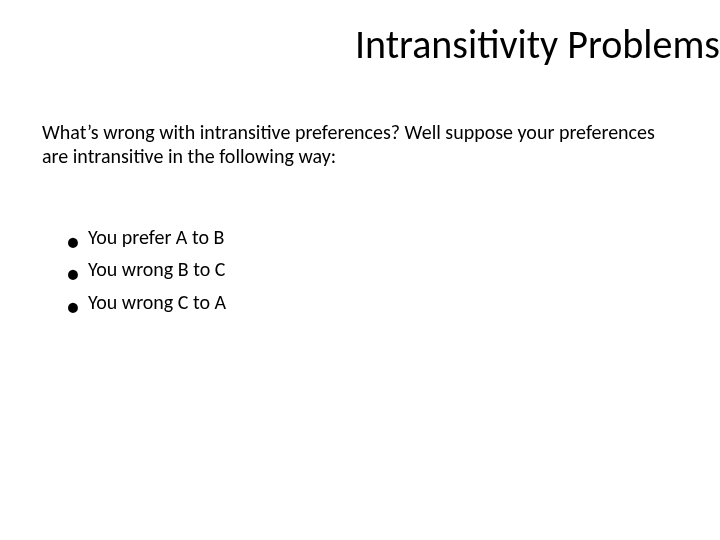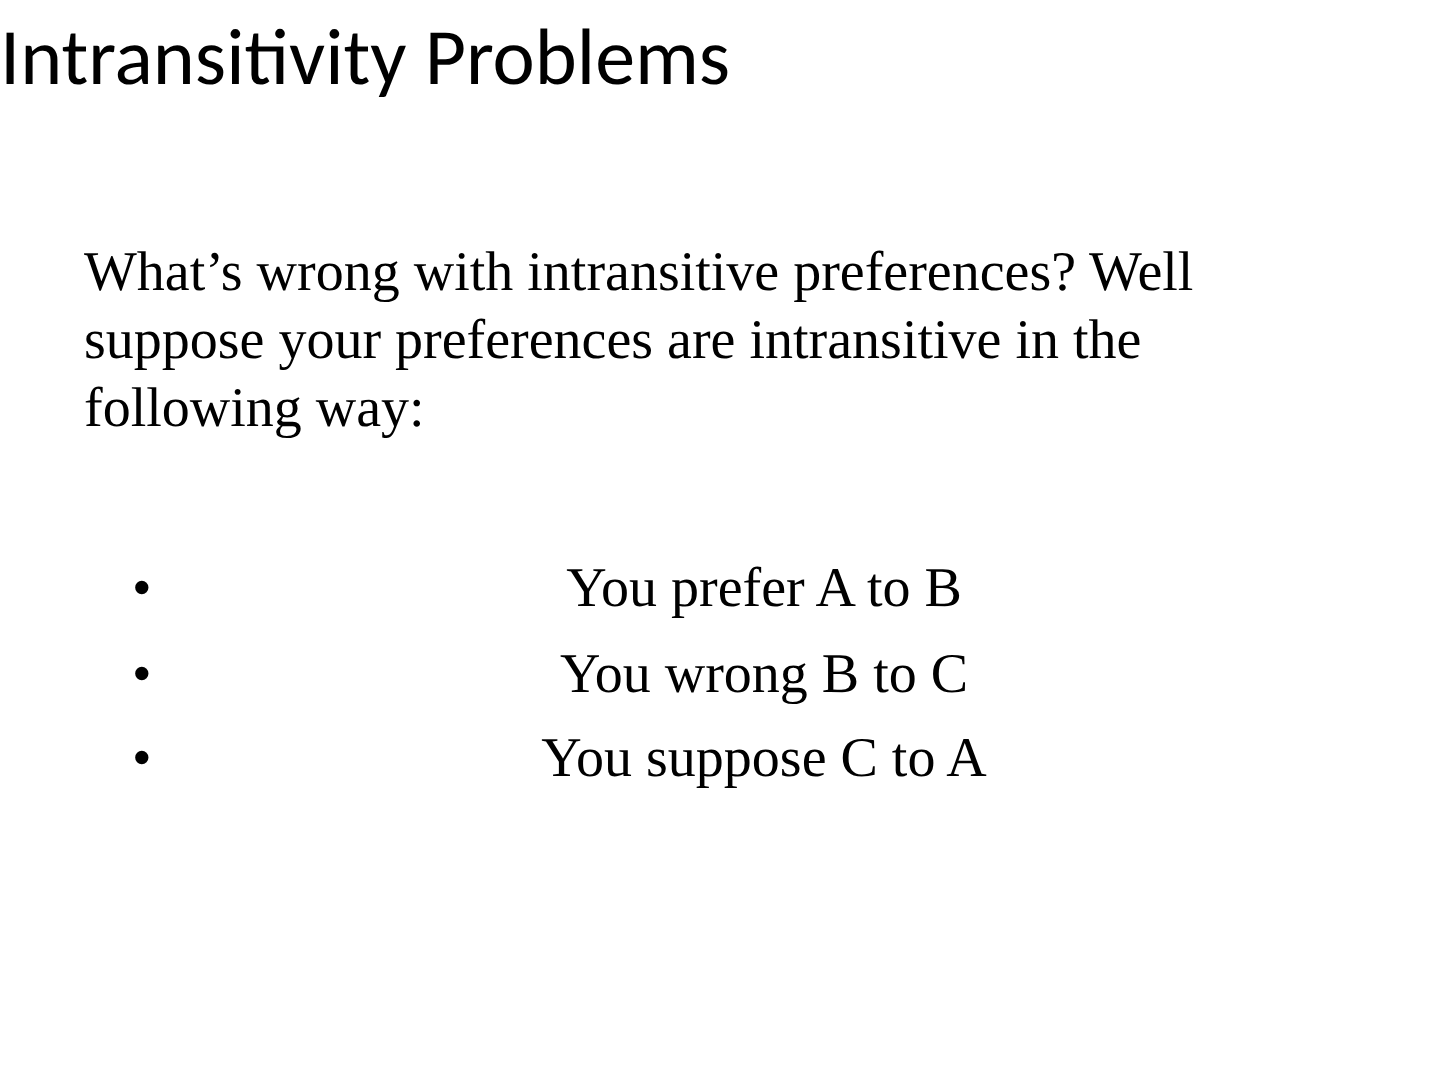--- a/index.html
+++ b/index.html
@@ -12,67 +12,65 @@
     color: #000000;
   }
   .slide {
     width: 720px;
     height: 540px;
     position: relative;
     box-sizing: border-box;
   }
   .title {
     position: absolute;
-    top: 4px;
+    top: 20px;
     left: 0;
     width: 100%;
-    text-align: left;
+    text-align: right;
     font-size: 40px;
     font-weight: 400;
     letter-spacing: 0px;
   }
   .body {
     position: absolute;
     top: 120px;
     left: 42px;
     right: 44px;
-    font-size: 28px;
+    font-size: 20px;
     line-height: 1.22;
     font-weight: 400;
-    font-family: Liberation Serif, serif;
   }
   .para {
     margin: 0 0 2px 0;
   }
   .bullets {
     list-style: none;
     margin: 56px 0 0 0;
     padding: 0 0 0 24px;
   }
   .bullets li {
     position: relative;
     padding-left: 22px;
     margin: 0 0 8px 0;
-    text-align: center;
   }
   .bullets li::before {
     content: "•";
     position: absolute;
     left: 0;
     top: 0;
     font-size: 28px;
     line-height: 1.2;
   }
 </style>
 </head>
 <body>
 
 <div class="slide">
   <div class="title">Intransitivity Problems</div>
   <div class="body">
     <p class="para">What’s wrong with intransitive preferences? Well suppose your preferences are intransitive in the following way:</p>
     <ul class="bullets">
       <li>You prefer A to B</li>
       <li>You wrong B to C</li>
-      <li>You suppose C to A</li>
+      <li>You wrong C to A</li>
     </ul>
   </div>
 </div>
 
 </body></html>

